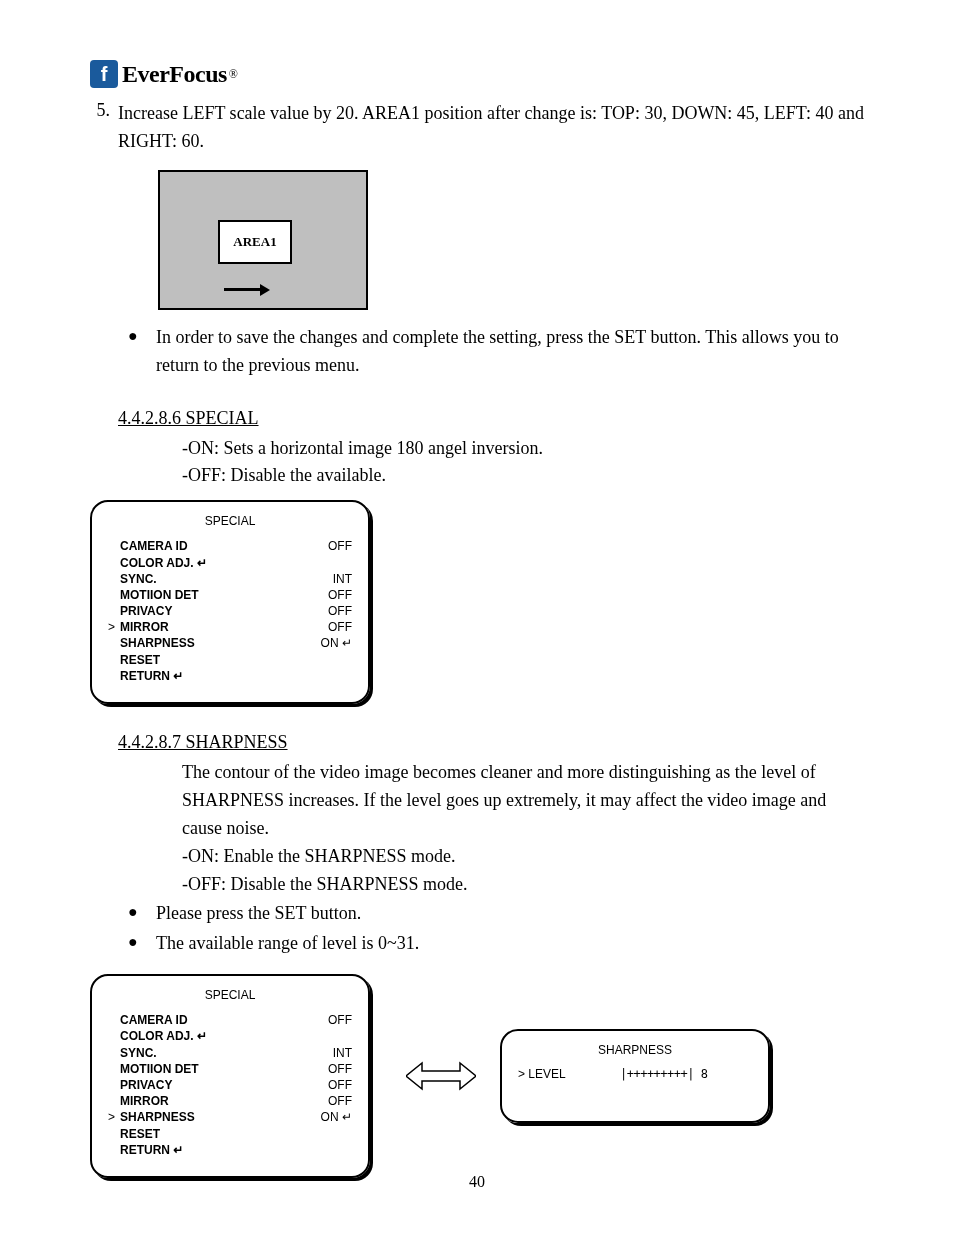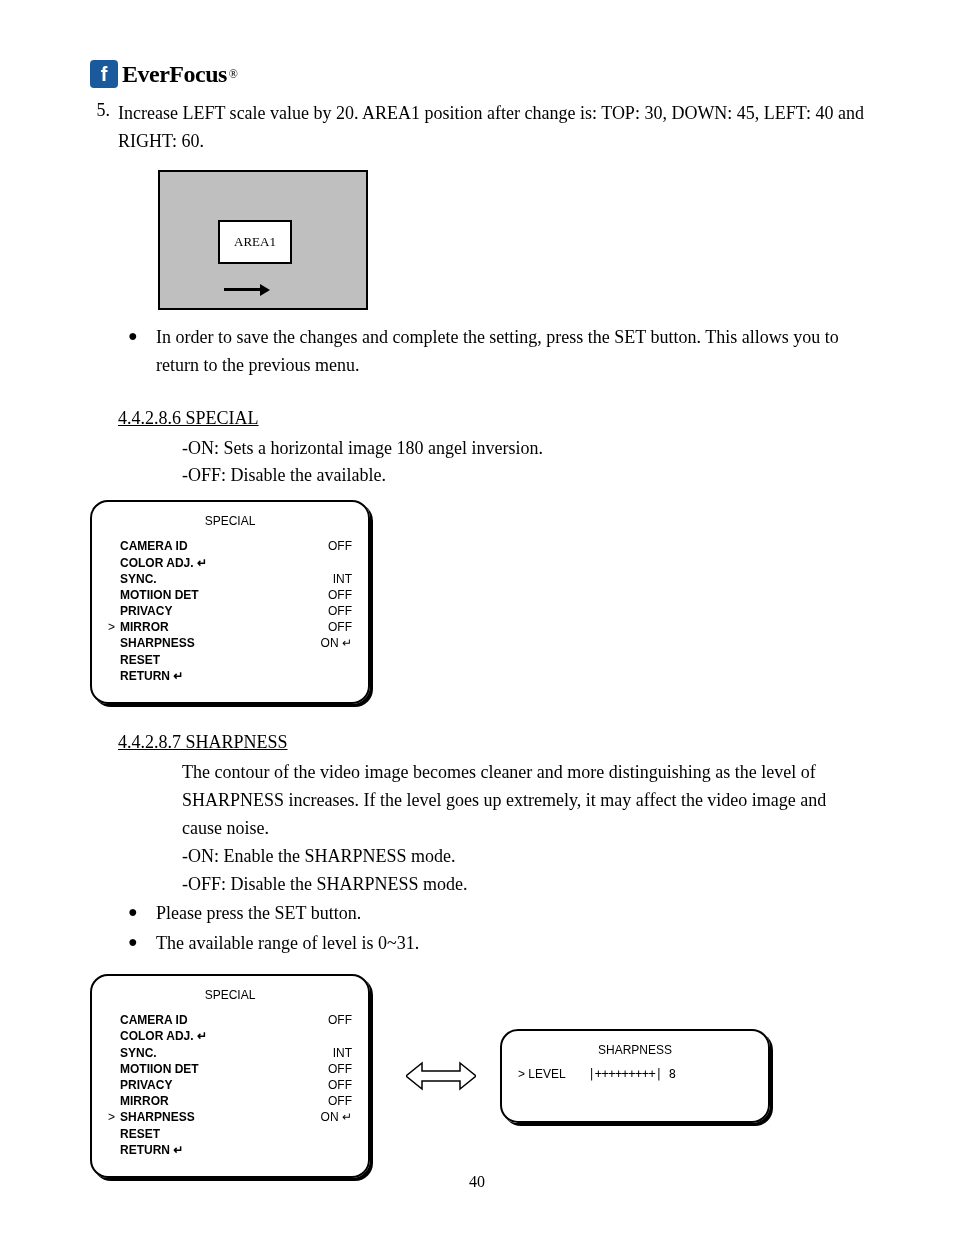--- a/index.html
+++ b/index.html
@@ -66,21 +66,21 @@
   .sharp-row { display: flex; align-items: center; margin-top: 6px; }
   .gap1 { width: 36px; flex: 0 0 36px; }
   .double-arrow { width: 70px; height: 34px; position: relative; flex: 0 0 70px; }
   .double-arrow svg { width: 100%; height: 100%; }
   .gap2 { width: 24px; flex: 0 0 24px; }
   .osd-sharp {
     width: 270px; border: 2.5px solid #000; border-radius: 18px;
     box-shadow: 3px 3px 0 #000; font-family: Arial, Helvetica, sans-serif; font-size: 12px;
     padding: 12px 16px 40px 16px;
   }
-  .osd-sharp .osd-row2 { display: flex; margin-top: 8px; }
+  .osd-sharp .osd-row2 { display: flex; margin-top: 8px; gap: 32px; }
   .osd-sharp .lbl { width: 70px; }
   .osd-sharp .bar { flex: 1; font-family: monospace; letter-spacing: -0.5px; }
 
   .page-num { position: absolute; bottom: 44px; left: 0; width: 100%; text-align: center; font-size: 16px; }
 </style>
 </head>
 <body>
 
 <div class="logo-row">
   <div class="logo-mark">
@@ -88,21 +88,21 @@
     </div>
   <span class="logo-text">EverFocus</span>
   <span class="logo-reg">®</span>
 </div>
 
 <div class="num-item">
   <div class="num">5.</div>
   <div class="txt">Increase LEFT scale value by 20. AREA1 position after change is: TOP: 30, DOWN: 45, LEFT: 40 and RIGHT: 60.</div>
 </div>
 
-<div style="padding-left:28px;">
+<div style="padding-left:28px;font-weight:bold;">
   <div class="area-fig">
     <div class="area-box">AREA1</div>
     <div class="area-arrow">
       <div class="shaft"></div>
         <div class="head"></div>
     </div>
   </div>
 </div>
 
 <div class="bullet-row">

